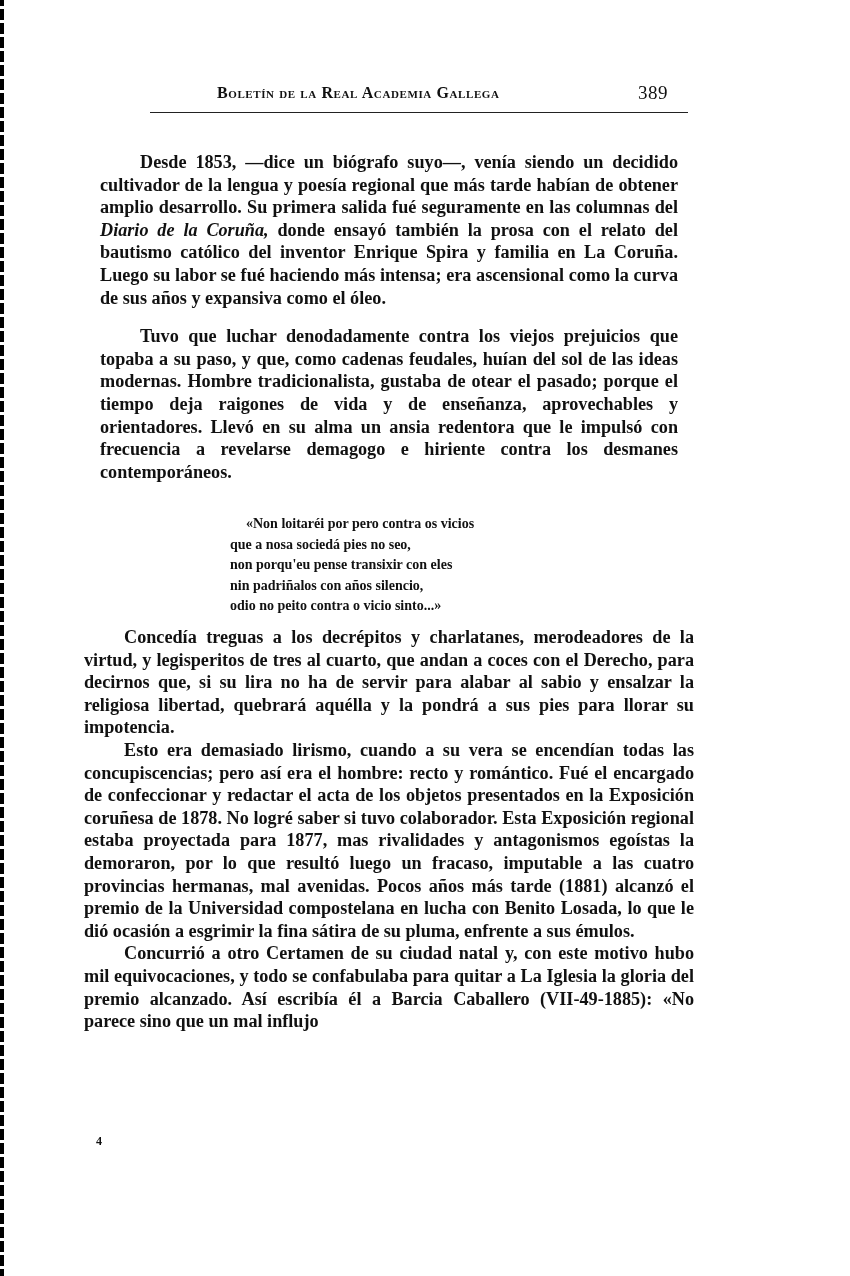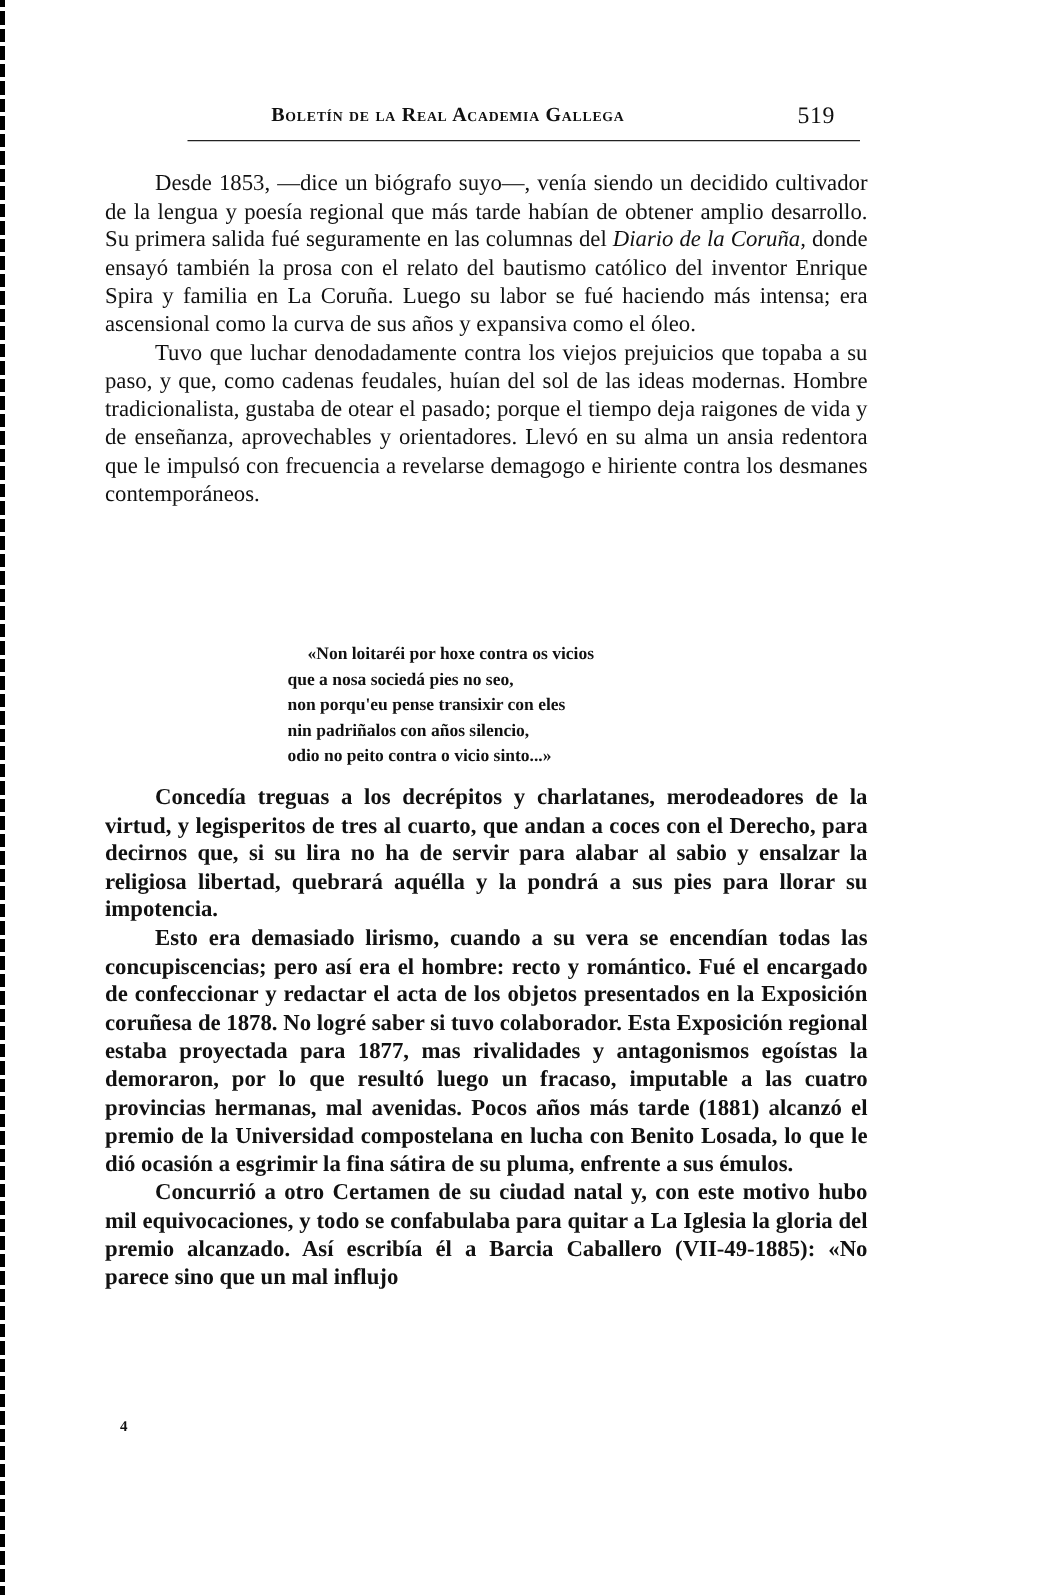--- a/index.html
+++ b/index.html
@@ -19,50 +19,50 @@
     position: absolute; left: 67px; top: 0; font-size: 16px; font-weight: bold;
     font-variant: small-caps; letter-spacing: 0.6px; white-space: nowrap;
   }
   .page-number {
     position: absolute; right: 20px; top: -2px; font-size: 19px; letter-spacing: 0.5px;
   }
   .body-text {
     position: absolute; left: 84px; top: 135px; width: 610px;
     font-size: 18.2px; line-height: 22.6px; text-align: justify;
   }
-  .body-text p { margin: 0; text-indent: 40px; }
+  .body-text p { margin: 16px; text-indent: 40px; font-weight: bold; }
   .verse {
     position: absolute; left: 230px; top: 514px; font-size: 14px; line-height: 20.5px;
     font-weight: bold; white-space: nowrap;
   }
   .verse div:first-child { padding-left: 16px; }
   .para2 { position: absolute; left: 84px; top: 626px; width: 610px; font-size: 18.2px; line-height: 22.6px; text-align: justify; }
   .para2 p { margin: 0; text-indent: 40px; font-weight: bold; }
   .signature-mark {
     position: absolute; left: 96px; top: 1134px; font-size: 12px; font-weight: bold;
   }
   em { font-style: italic; }
 </style>
 </head>
 <body>
 
 <div class="left-edge"></div>
 
 <div class="header">
   <span class="running-title">Boletín de la Real Academia Gallega</span>
-  <span class="page-number">519</span>
+  <span class="page-number">389</span>
 </div>
 
 <div class="body-text">
   <p><span>Desde 1853, —dice un biógrafo suyo—, venía siendo un decidido cultivador de la lengua y poesía regional que más tarde habían de obtener amplio desarrollo. Su primera salida fué seguramente en las columnas del </span><em>Diario de la Coruña,</em><span> donde ensayó también la prosa con el relato del bautismo católico del inventor Enrique Spira y familia en La Coruña. Luego su labor se fué haciendo más intensa; era ascensional como la curva de sus años y expansiva como el óleo.</span></p>
   <p>Tuvo que luchar denodadamente contra los viejos prejuicios que topaba a su paso, y que, como cadenas feudales, huían del sol de las ideas modernas. Hombre tradicionalista, gustaba de otear el pasado; porque el tiempo deja raigones de vida y de enseñanza, aprovechables y orientadores. Llevó en su alma un ansia redentora que le impulsó con frecuencia a revelarse demagogo e hiriente contra los desmanes contemporáneos.</p>
 </div>
 
 <div class="verse">
-  <div>«Non loitaréi por hoxe contra os vicios</div>
+  <div>«Non loitaréi por pero contra os vicios</div>
   <div>que a nosa sociedá pies no seo,</div>
   <div>non porqu'eu pense transixir con eles</div>
   <div>nin padriñalos con años silencio,</div>
   <div>odio no peito contra o vicio sinto...»</div>
 </div>
 
 <div class="para2">
   <p>Concedía treguas a los decrépitos y charlatanes, merodeadores de la virtud, y legisperitos de tres al cuarto, que andan a coces con el Derecho, para decirnos que, si su lira no ha de servir para alabar al sabio y ensalzar la religiosa libertad, quebrará aquélla y la pondrá a sus pies para llorar su impotencia.</p>
   <p>Esto era demasiado lirismo, cuando a su vera se encendían todas las concupiscencias; pero así era el hombre: recto y romántico. Fué el encargado de confeccionar y redactar el acta de los objetos presentados en la Exposición coruñesa de 1878. No logré saber si tuvo colaborador. Esta Exposición regional estaba proyectada para 1877, mas rivalidades y antagonismos egoístas la demoraron, por lo que resultó luego un fracaso, imputable a las cuatro provincias hermanas, mal avenidas. Pocos años más tarde (1881) alcanzó el premio de la Universidad compostelana en lucha con Benito Losada, lo que le dió ocasión a esgrimir la fina sátira de su pluma, enfrente a sus émulos.</p>
   <p>Concurrió a otro Certamen de su ciudad natal y, con este motivo hubo mil equivocaciones, y todo se confabulaba para quitar a La Iglesia la gloria del premio alcanzado. Así escribía él a Barcia Caballero (VII-49-1885): «No parece sino que un mal influjo</p>

